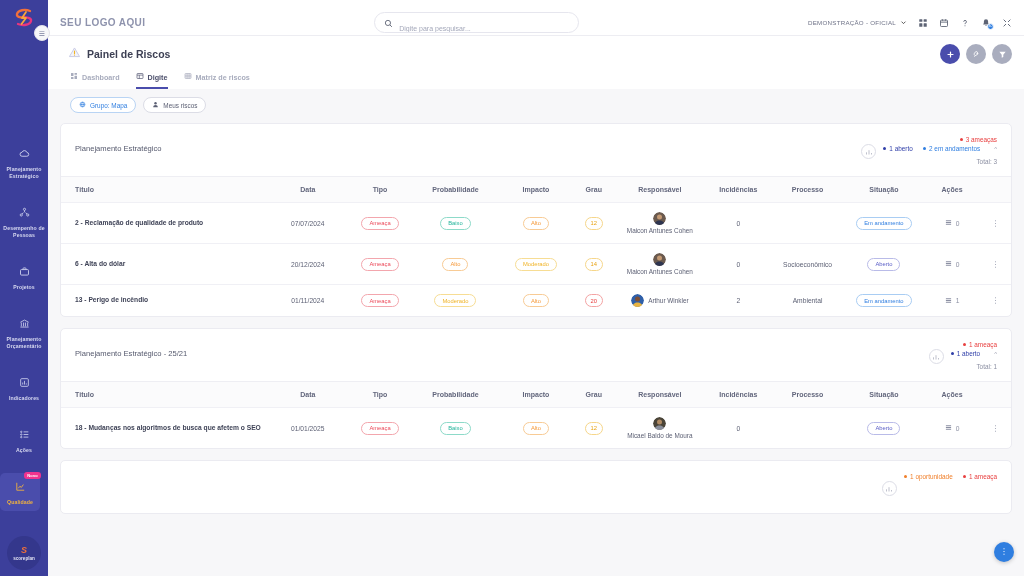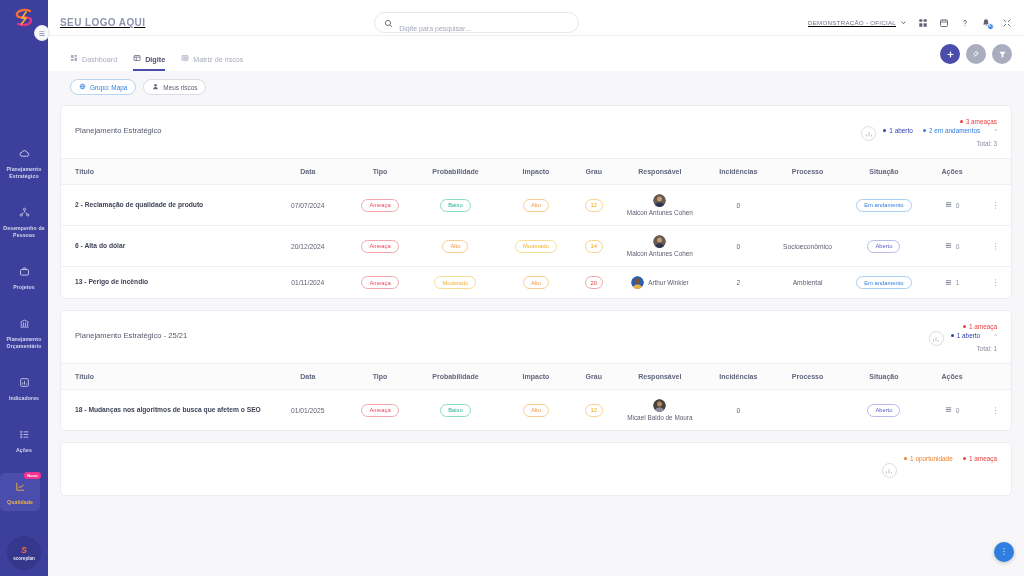--- a/index.html
+++ b/index.html
@@ -57,21 +57,21 @@
   }
   .sb-foot .fl { color:#f2703a; font-size:9px; font-weight:800; font-style:italic; line-height:1; }
   .sb-foot .ft { color:#e2e3f3; font-size:4.6px; font-weight:700; margin-top:1px; }
 
   
   .main { flex: 1; height: 576px; display: flex; flex-direction: column; background: #f7f7f9; position: relative; }
 
   
   .topbar {
     height: 36px; background: #fff; display: flex; align-items: center;
-    border-bottom: 1px solid #ededf2; flex: 0 0 36px; padding: 10px 12px 0 8px; text-decoration: underline;
+    border-bottom: 1px solid #ededf2; flex: 0 0 36px; padding: 10px 12px 0 8px;
   }
   .brand { font-size: 10px; font-weight: 700; color: #8e93ad; letter-spacing: .4px; margin-left: 4px; }
   .search-wrap { flex: 1; display: flex; justify-content: center; }
   .search {
     width: 205px; height: 21px; border: 1px solid #e6e6ee; border-radius: 12px;
     background: #fff; display: flex; align-items: flex-end; padding: 0 9px; gap: 6px;
   }
   .search input {
     border: none; outline: none; font-size: 7px; color: #9a9fb4; flex: 1;
     font-family: "Liberation Sans", sans-serif; background: transparent;
@@ -86,21 +86,21 @@
     border:1px solid #fff;
   }
 
   
   .pagehead { background: #fff; padding: 9px 0 0 0; flex: 0 0 auto; position: relative; }
   .ph-title { display: flex; align-items: center; gap: 6px; padding: 0 0 0 20px; }
   .ph-title .t { font-size: 10.5px; font-weight: 700; color: #3d4054; }
   .tabs { display: flex; gap: 16px; padding: 9px 0 0 22px; }
   .tab {
     display: flex; align-items: center; gap: 4px; font-size: 7.2px; color: #a8acbd;
-    padding-bottom: 5px; cursor: pointer; border-bottom: 2px solid transparent;
+    padding-bottom: 5px; cursor: pointer; border-bottom: 2px solid transparent; font-weight: bold;
   }
   .tab.active { color: #4c4f6b; border-bottom-color: #4a4dac; font-weight: 600; }
   .chips { display: flex; gap: 7px; padding: 8px 0 10px 22px; background:#f7f7f9; }
   .chip {
     display:flex; align-items:center; gap:4px;
     font-size: 6.4px; border-radius: 11px; padding: 3px 8px; cursor: pointer; background:#fff;
   }
   .chip.blue { color: #2f7ee0; border: 1px solid #b9d4f4; }
   .chip.gray { color: #5c6074; border: 1px solid #dcdde6; }
   .fabs { position: absolute; right: 12px; top: 8px; display: flex; gap: 6px; }
@@ -326,20 +326,30 @@
         </div>
         <div class="ico-btn">
           <svg width="10" height="10" viewBox="0 0 16 16" fill="none" stroke="currentColor" stroke-width="1.5">
             <path d="M2.6 2.6 6.4 6.4M13.4 2.6 9.6 6.4M2.6 13.4 6.4 9.6M13.4 13.4 9.6 9.6"></path>
           </svg>
         </div>
       </div>
     </header>
 
     <div class="pagehead">
+      <div class="ph-title">
+        <span>
+          <svg width="13" height="13" viewBox="0 0 16 16" fill="none">
+            <path d="M8 2.4 14.2 13H1.8z" stroke="#c9cbe4" stroke-width="1.2" fill="#f3f4fb"></path>
+            <path d="M8 6.2v3.1" stroke="#f0b429" stroke-width="1.4" stroke-linecap="round"></path>
+            <circle cx="8" cy="11.1" r=".75" fill="#f0b429"></circle>
+          </svg>
+        </span>
+        <span class="t">Painel de Riscos</span>
+      </div>
 
       <div class="tabs">
         <div class="tab">
           <span>
             <svg width="8" height="8" viewBox="0 0 16 16" fill="currentColor">
               <rect x="2" y="2" width="5" height="6" rx=".6"></rect>
                 <rect x="9" y="2" width="5" height="3.5" rx=".6"></rect>
               <rect x="2" y="10" width="5" height="4" rx=".6"></rect>
                 <rect x="9" y="7.4" width="5" height="6.6" rx=".6"></rect>
             </svg>

